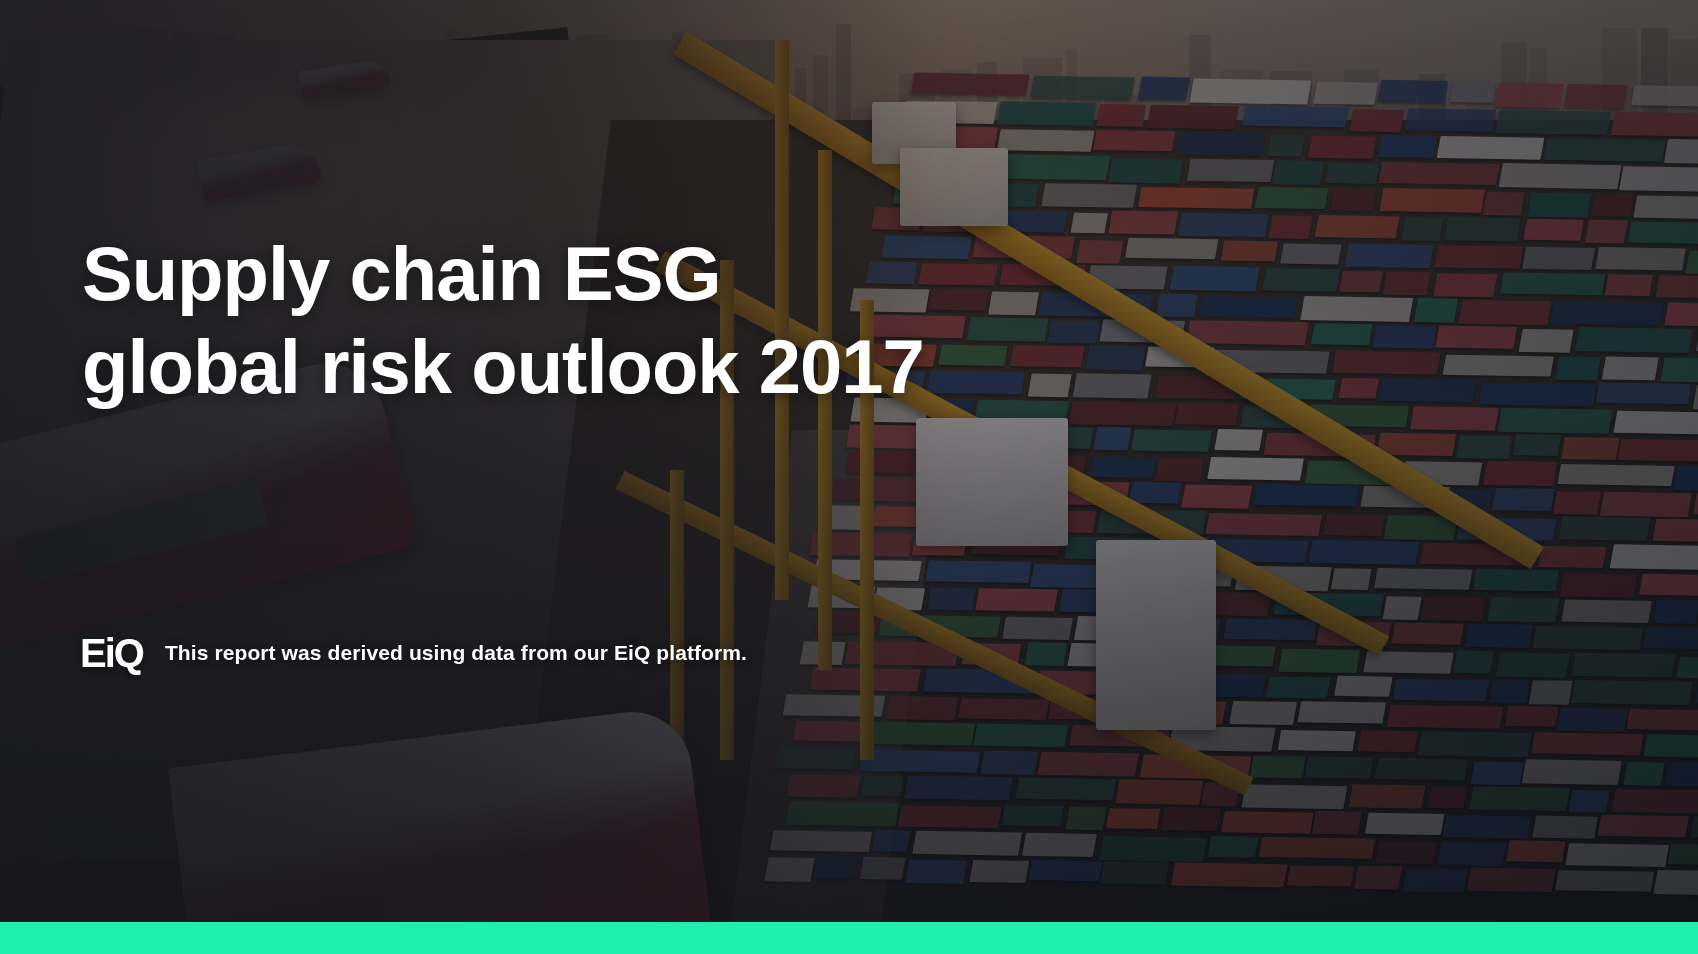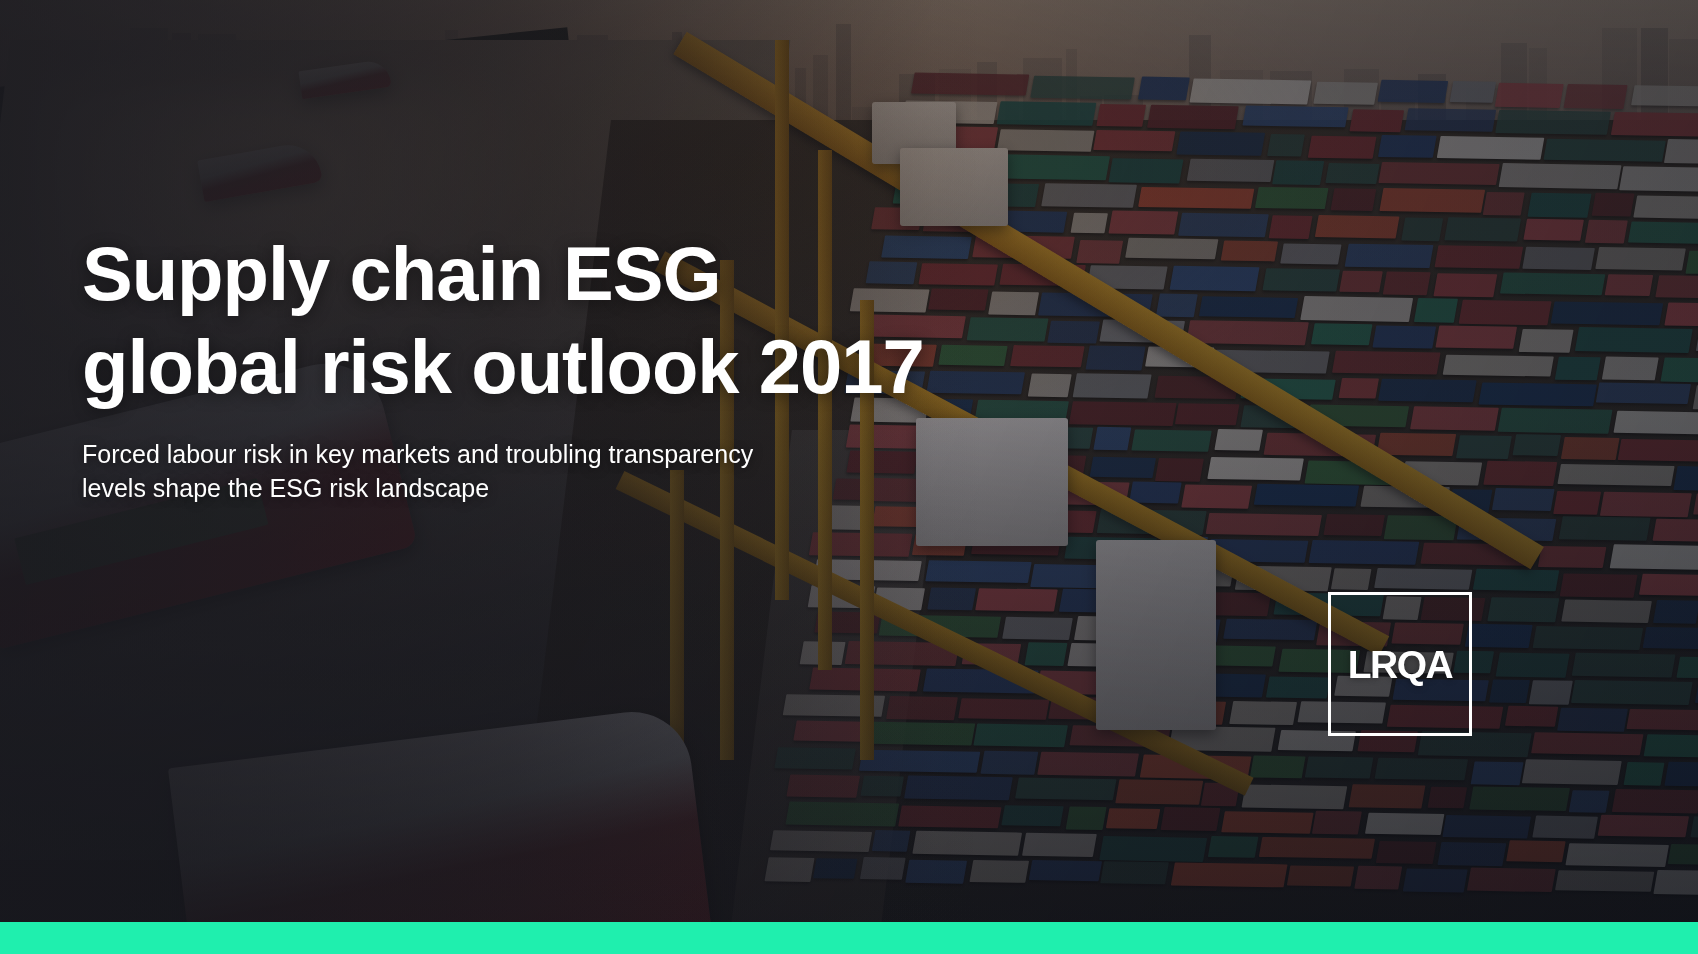--- a/index.html
+++ b/index.html
@@ -598,23 +598,22 @@
     <div class="warm"></div>
     <div class="vignette"></div>
     <div class="leftScrim"></div>
   </div>
 
   <div class="content">
 
     <h1 class="title">Supply chain ESG
 global risk outlook 2017</h1>
 
-    <p class="subtitle">Forced labour risk in key markets and troubling transparency
-levels shape the ESG risk landscape</p>
-
-
-    <div class="lrqaBox">
-      <span class="lrqaMark">LRQA</span>
+
+    <div class="eiqRow">
+      <span class="eiqLogo">EiQ</span>
+      <span class="eiqNote">This report was derived using data from our EiQ platform.</span>
     </div>
+
   </div>
 
   <div class="greenbar" id="greenbar" style="background: rgb(31, 239, 174);"></div>
 </div>
 
 </body></html>

